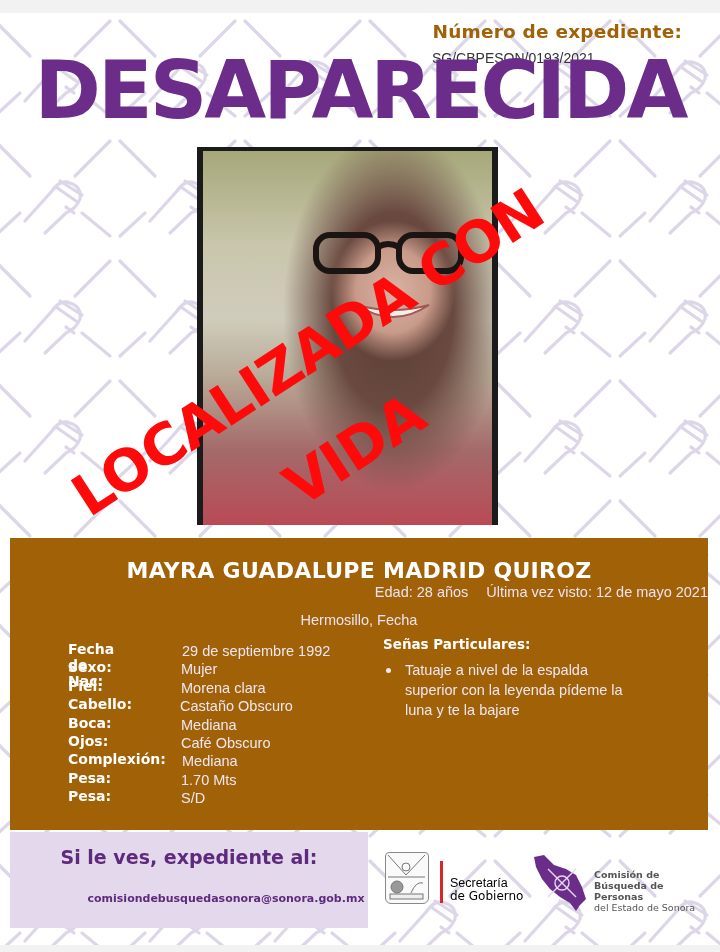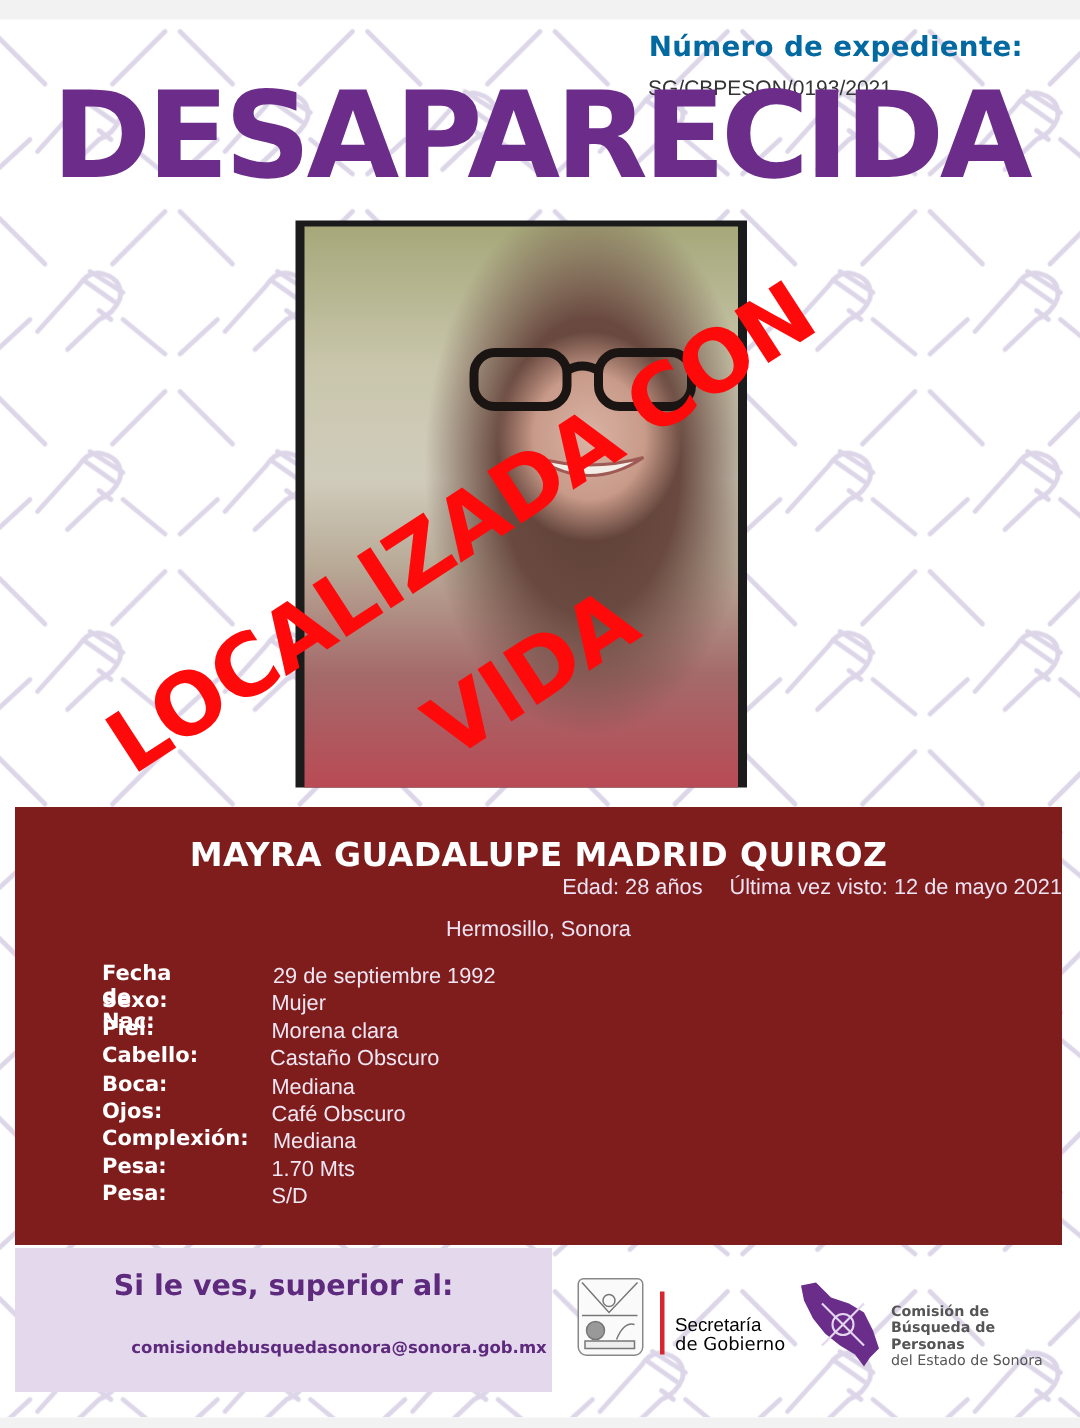--- a/index.html
+++ b/index.html
@@ -8,21 +8,21 @@
 
   .poster {
     position: absolute; left: 0; top: 13px; width: 720px; height: 932px;
     background-color: #ffffff; overflow: hidden;
   }
   .pattern { position: absolute; inset: 0; }
 
   .exp-label {
     position: absolute; right: 38px; top: 8px;
     font-family: "DejaVu Sans", sans-serif; font-weight: bold;
-    font-size: 18.5px; color: #0369a1; letter-spacing: 0.2px;
+    font-size: 18.5px; color: #a16207; letter-spacing: 0.2px;
   }
   .exp-number {
     position: absolute; left: 432px; top: 37px;
     font-family: "Liberation Sans", sans-serif; font-size: 14px; color: #333333;
   }
 
   .headline {
     position: absolute; left: 0; width: 720px; top: 34px; text-align: center;
     font-family: "DejaVu Sans", sans-serif; font-weight: bold;
     font-size: 80px; line-height: 88px; color: #6b2c8a;
@@ -47,21 +47,21 @@
     position: absolute; color: #ff0a0a;
     font-family: "DejaVu Sans", sans-serif; font-weight: bold;
     white-space: nowrap; transform-origin: left bottom;
     letter-spacing: -1px;
   }
   .stamp-1 { left: 96px; top: 450px; font-size: 57px; transform: rotate(-33deg); }
   .stamp-2 { left: 308px; top: 440px; font-size: 57px; transform: rotate(-33deg); }
 
   .info-panel {
     position: absolute; left: 10px; top: 525px; width: 698px; height: 292px;
-    background: #7f1d1d; color: #ffffff;
+    background: #a16207; color: #ffffff;
   }
   .name {
     position: absolute; left: 0; width: 100%; top: 20px; text-align: center;
     font-family: "DejaVu Sans", sans-serif; font-weight: bold; font-size: 22px;
     letter-spacing: 0.3px;
   }
   .sub-line {
     position: absolute; left: 0; width: 100%; text-align: center;
     font-family: "Liberation Sans", sans-serif; font-size: 14.5px; color: #ede2f2;
   }
@@ -168,21 +168,21 @@
   </div>
 
   <div class="stamp stamp-1">LOCALIZADA CON</div>
   <div class="stamp stamp-2">VIDA</div>
 
   <div class="info-panel">
     <div class="name">MAYRA GUADALUPE MADRID QUIROZ</div>
     <div class="sub-line sub-1">
       <span>Edad: 28 años</span><span class="gap"></span><span>Última vez visto: 12 de mayo 2021</span>
     </div>
-    <div class="sub-line sub-2">Hermosillo, Sonora</div>
+    <div class="sub-line sub-2">Hermosillo, Fecha</div>
 
     <div class="attr-list">
       <div class="attr-row">
         <span class="attr-key">Fecha de Nac:</span>
         <span class="attr-val" style="left:114px">29 de septiembre 1992</span>
       </div>
       <div class="attr-row">
         <span class="attr-key">Sexo:</span>
         <span class="attr-val" style="left:113px">Mujer</span>
       </div>
@@ -209,24 +209,33 @@
       <div class="attr-row">
         <span class="attr-key">Pesa:</span>
         <span class="attr-val" style="left:113px">1.70 Mts</span>
       </div>
       <div class="attr-row">
         <span class="attr-key">Pesa:</span>
         <span class="attr-val" style="left:113px">S/D</span>
       </div>
     </div>
 
+    <div class="signs">
+      <div class="signs-title">Señas Particulares:</div>
+      <ul class="signs-list">
+        <li class="signs-item">
+          <span class="bullet"></span>
+          <span>Tatuaje a nivel de la espalda superior con la leyenda pídeme la luna y te la bajare</span>
+        </li>
+      </ul>
+    </div>
   </div>
 
   <div class="report-box">
-    <div class="report-title">Si le ves, superior al:</div>
+    <div class="report-title">Si le ves, expediente al:</div>
     <div class="report-email">comisiondebusquedasonora@sonora.gob.mx</div>
   </div>
 
   <div class="logos">
     <div class="shield">
       <svg width="41" height="49" viewBox="0 0 41 49">
         <g fill="none" stroke="#777" stroke-width="1">
           <path d="M2 24 L39 24"></path>
           <path d="M2 2 L20 22 L39 2"></path>
           <circle cx="20" cy="14" r="4"></circle>

